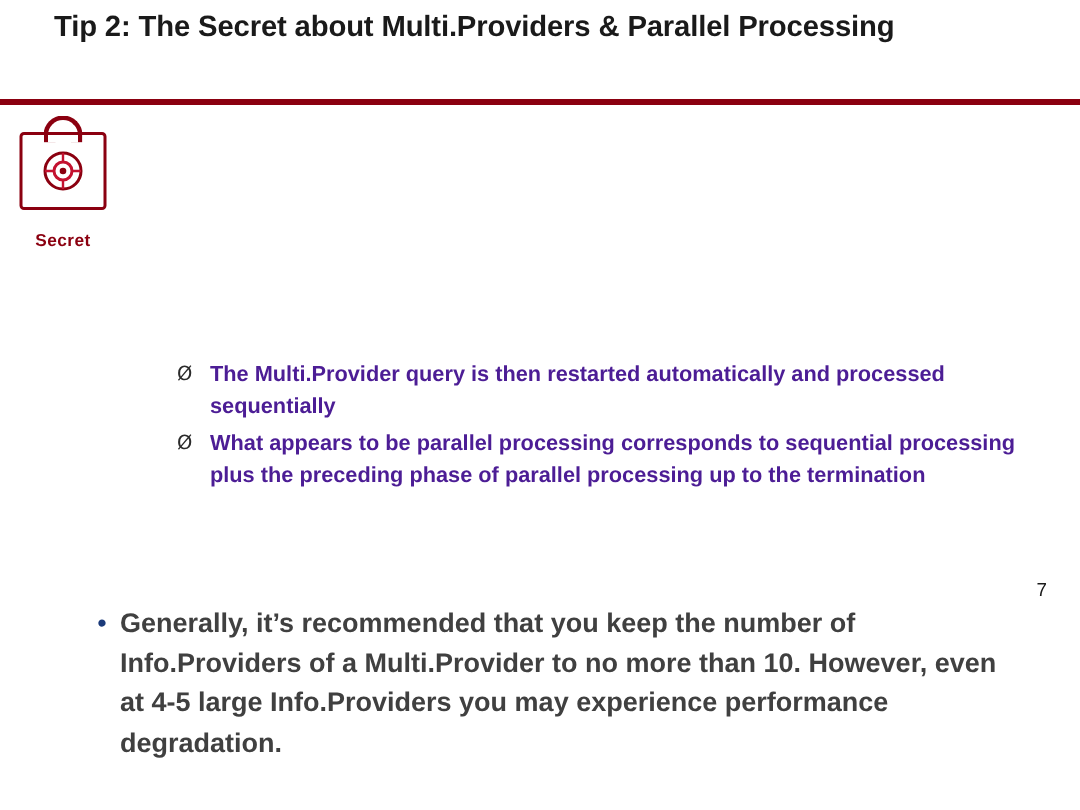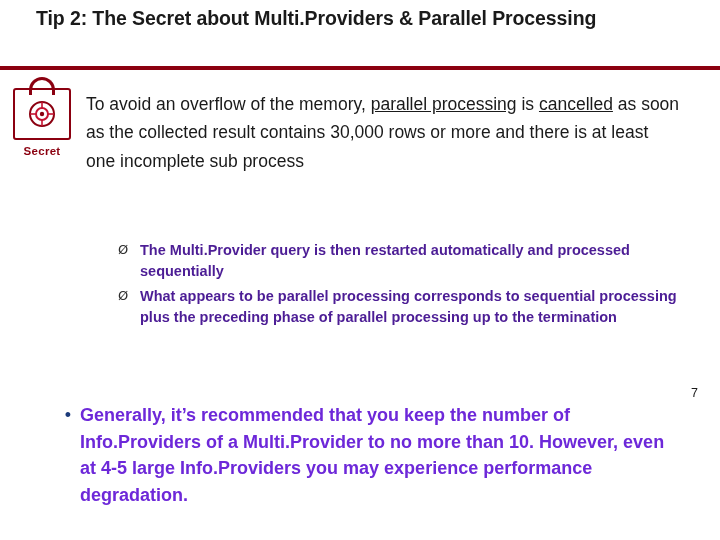--- a/index.html
+++ b/index.html
@@ -70,21 +70,21 @@
   }
   .stamp-seal {
     position: absolute;
     left: 50%;
     top: 50%;
     transform: translate(-50%, -50%);
     width: 30px;
     height: 30px;
   }
   .stamp-label {
-    margin-top: 5px;
+    margin-top: 15px;
     font-size: 11.5px;
     font-weight: bold;
     color: #8b0010;
     letter-spacing: 0.3px;
     text-align: center;
   }
   .body-para {
     position: absolute;
     left: 86px;
     top: 90px;
@@ -138,21 +138,21 @@
     flex: 0 0 24px;
     font-size: 18px;
     color: #1b3a7a;
     line-height: 1.48;
     text-align: center;
   }
   .final-text {
     flex: 1 1 auto;
     font-size: 18px;
     font-weight: bold;
-    color: #6d28d9;
+    color: #404040;
     line-height: 1.48;
   }
   .page-number {
     position: absolute;
     right: 22px;
     bottom: 16px;
     font-size: 12.5px;
     color: #1a1a1a;
   }
 </style>
@@ -174,23 +174,20 @@
         <circle cx="15" cy="15" r="2.2" fill="#8b0010"></circle>
         <line x1="15" y1="3" x2="15" y2="9" stroke="#c41230" stroke-width="1.6"></line>
         <line x1="15" y1="21" x2="15" y2="27" stroke="#c41230" stroke-width="1.6"></line>
         <line x1="3" y1="15" x2="9" y2="15" stroke="#c41230" stroke-width="1.6"></line>
         <line x1="21" y1="15" x2="27" y2="15" stroke="#c41230" stroke-width="1.6"></line>
       </svg>
     </div>
     <div class="stamp-label">Secret</div>
   </div>
 
-  <div class="body-para">
-    <span>To avoid an overflow of the memory, </span><span class="u">parallel processing</span><span> is </span><span class="u">cancelled</span><span> as soon as the collected result contains 30,000 rows or more and there is at least one incomplete sub process</span>
-  </div>
 
   <div class="sub-list">
     <div class="sub-item">
       <span class="sub-bullet">Ø</span>
       <span class="sub-text">The Multi.Provider query is then restarted automatically and processed sequentially</span>
     </div>
     <div class="sub-item">
       <span class="sub-bullet">Ø</span>
       <span class="sub-text">What appears to be parallel processing corresponds to sequential processing plus the preceding phase of parallel processing up to the termination</span>
     </div>

